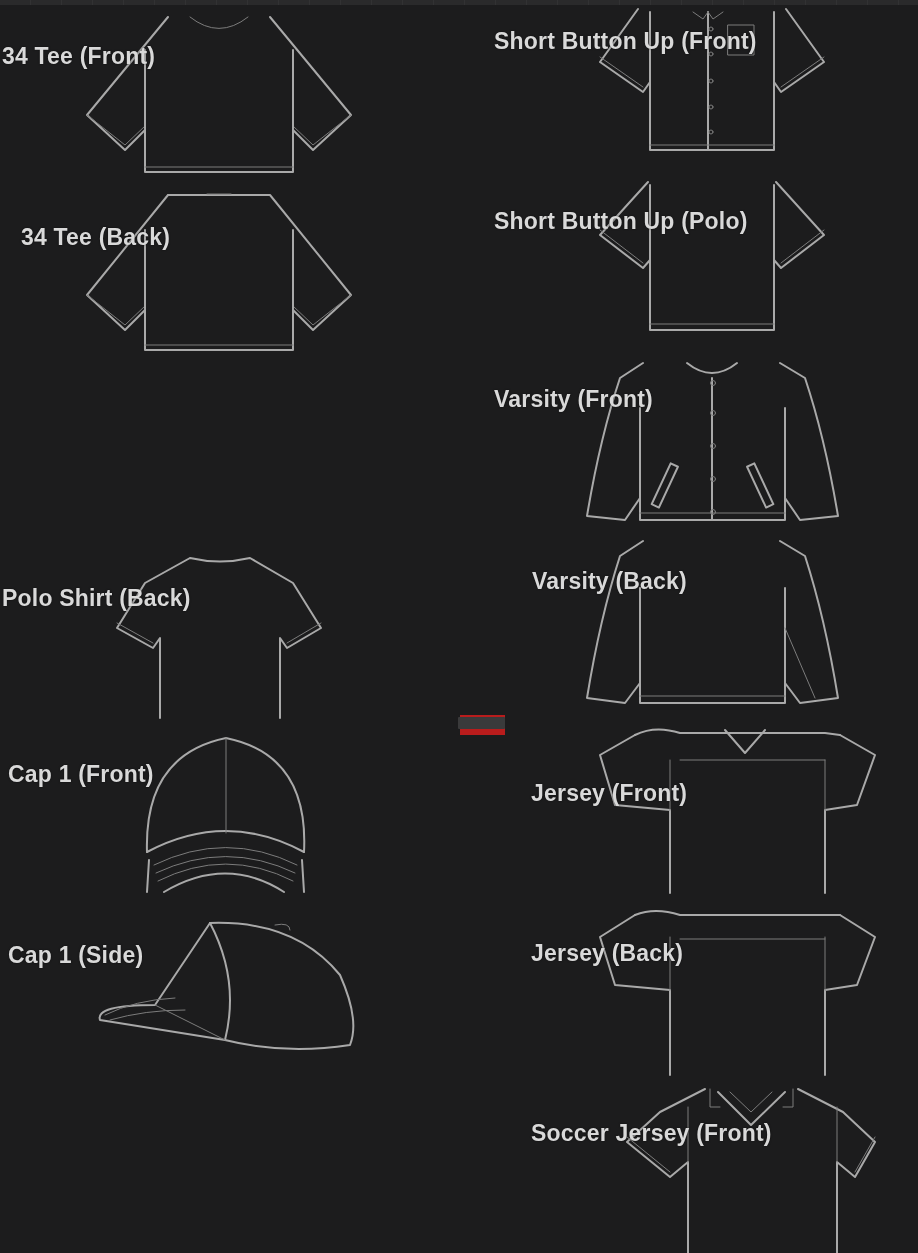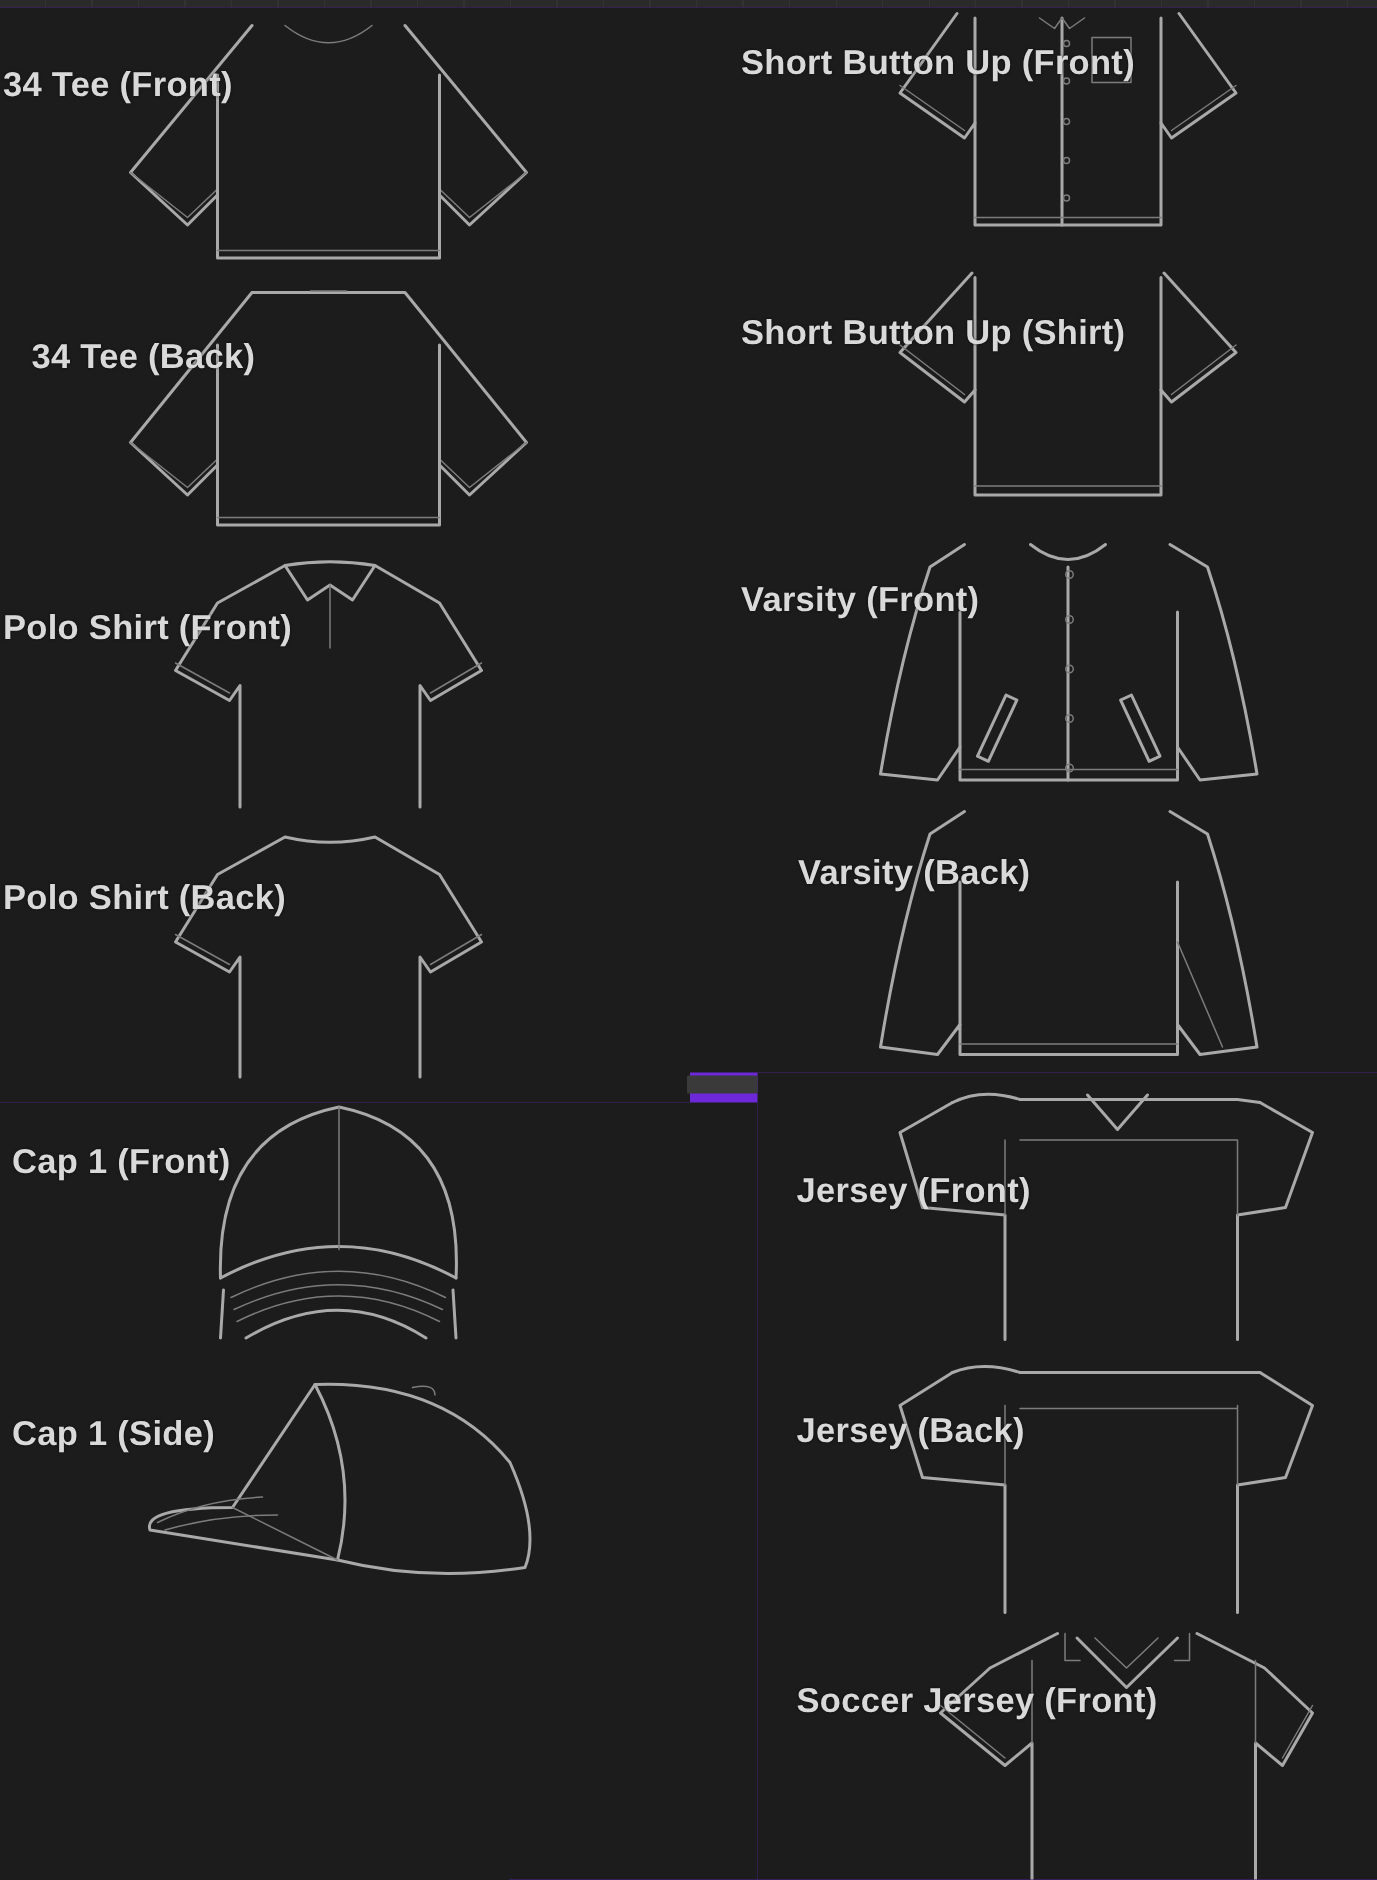--- a/index.html
+++ b/index.html
@@ -1,21 +1,21 @@
 <!DOCTYPE html>
 <html><head>
 <meta charset="utf-8">
 <style>
   * { box-sizing: border-box; margin: 0; padding: 0; }
   html, body {
     width: 918px; height: 1253px; overflow: hidden;
     background: #1b1b1c;
     font-family: "Liberation Sans", "DejaVu Sans", sans-serif;
   }
-  .canvas { position: relative; width: 918px; height: 1253px; background: #6d28d9; }
+  .canvas { position: relative; width: 918px; height: 1253px; background: #b91c1c; }
   .top-ruler {
     position: absolute; left: 0; top: 0; width: 918px; height: 5px;
     background: repeating-linear-gradient(90deg, #2a2a2b 0 30px, #323233 30px 31px);
   }
   .panel { position: absolute; background: #1c1c1d; }
   .panel-tl { left: 0; top: 5px; width: 460px; height: 730px; }
   .panel-tr { left: 460px; top: 5px; width: 458px; height: 710px; }
   .panel-bl { left: 0; top: 735px; width: 505px; height: 518px; }
   .panel-br { left: 505px; top: 715px; width: 413px; height: 538px; }
   .divider-handle {
@@ -82,31 +82,23 @@
     </svg>
     <span class="label" style="left:2px;top:44px;margin-left:19px;">34 Tee (Back)</span>
   </div>
 
   <div class="tile" style="left:460px;top:180px;width:458px;height:175px;">
     <svg style="left:138px;top:0px;" width="230" height="152" viewBox="0 0 230 152">
       <path d="M50 2 L2 55 L45 88 L52 80 L52 150 L176 150 L176 80 L183 88 L226 55 L178 2"></path>
       <path class="thin" d="M2 50 L45 83 M226 50 L183 83 M52 144 L176 144"></path>
       <path d="M52 5 L52 80 M176 5 L176 80"></path>
     </svg>
-    <span class="label" style="left:34px;top:28px;">Short Button Up (Shirt)</span>
+    <span class="label" style="left:34px;top:28px;">Short Button Up (Polo)</span>
   </div>
 
-  <div class="tile" style="left:0;top:360px;width:460px;height:180px;">
-    <svg style="left:115px;top:12px;" width="210" height="168" viewBox="0 0 210 168">
-      <path d="M75 5 L30 30 L2 75 L38 95 L45 85 L45 166 M165 166 L165 85 L172 95 L206 75 L178 30 L135 5"></path>
-      <path d="M75 5 Q105 0 135 5 L120 28 L105 18 L90 28 Z"></path>
-      <path class="thin" d="M2 70 L38 90 M206 70 L172 90 M105 18 L105 60"></path>
-    </svg>
-    <span class="label" style="left:2px;top:45px;">Polo Shirt (Front)</span>
-  </div>
 
   <div class="tile" style="left:460px;top:353px;width:458px;height:175px;text-decoration:underline;">
     <svg style="left:125px;top:5px;" width="255" height="165" viewBox="0 0 255 165">
       <path d="M58 5 L35 20 Q15 80 2 158 L40 162 L55 140 L55 162 L200 162 L200 140 L215 162 L253 158 Q240 80 220 20 L195 5"></path>
       <path d="M55 50 L55 140 M200 50 L200 140"></path>
       <path d="M102 5 Q127 25 152 5"></path>
       <path d="M127 20 L127 162"></path>
       <path class="thin" d="M55 155 L200 155"></path>
       <rect x="76" y="105" width="8" height="45" transform="rotate(25 80 127)"></rect>
       <rect x="171" y="105" width="8" height="45" transform="rotate(-25 175 127)"></rect>

